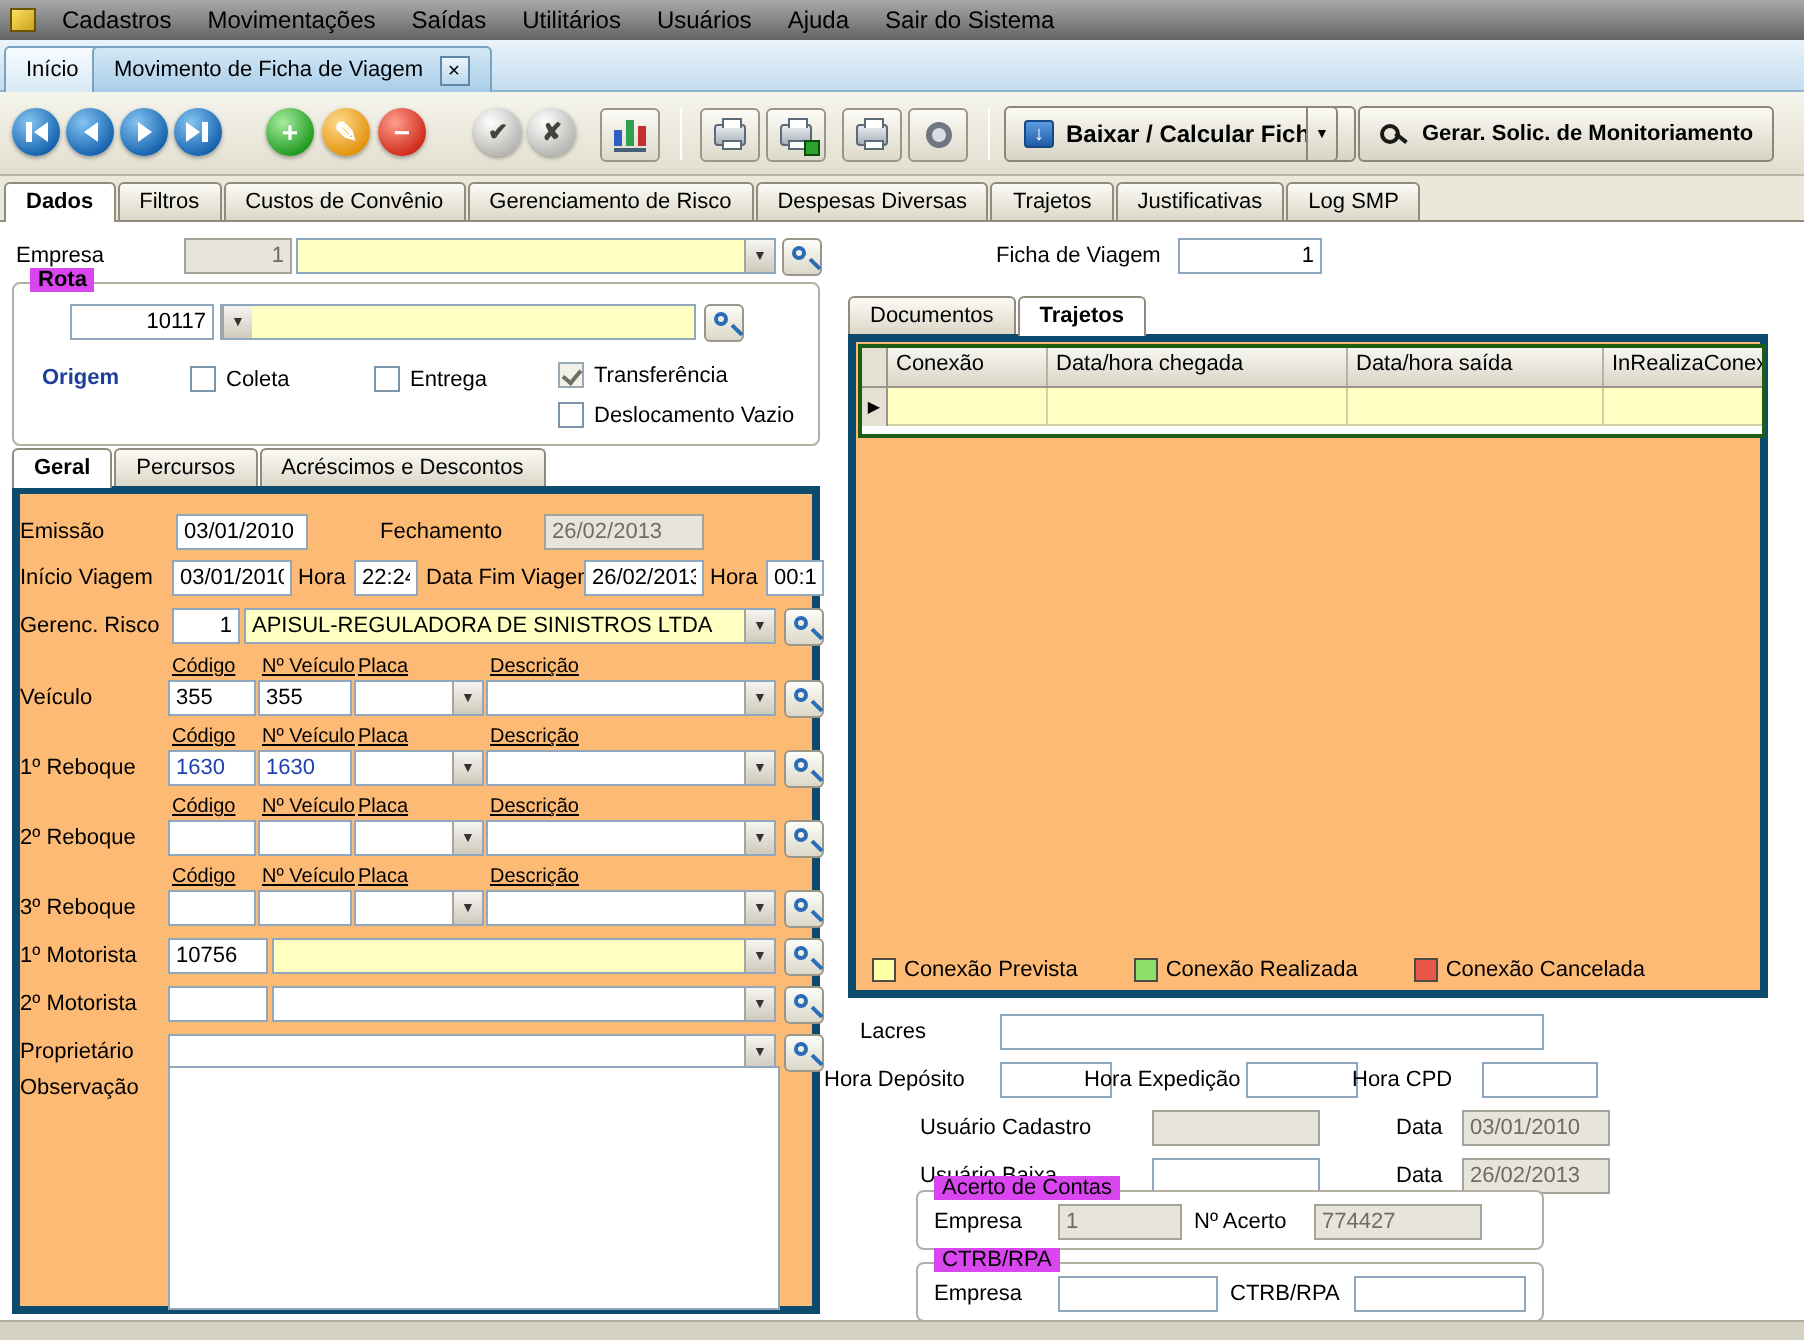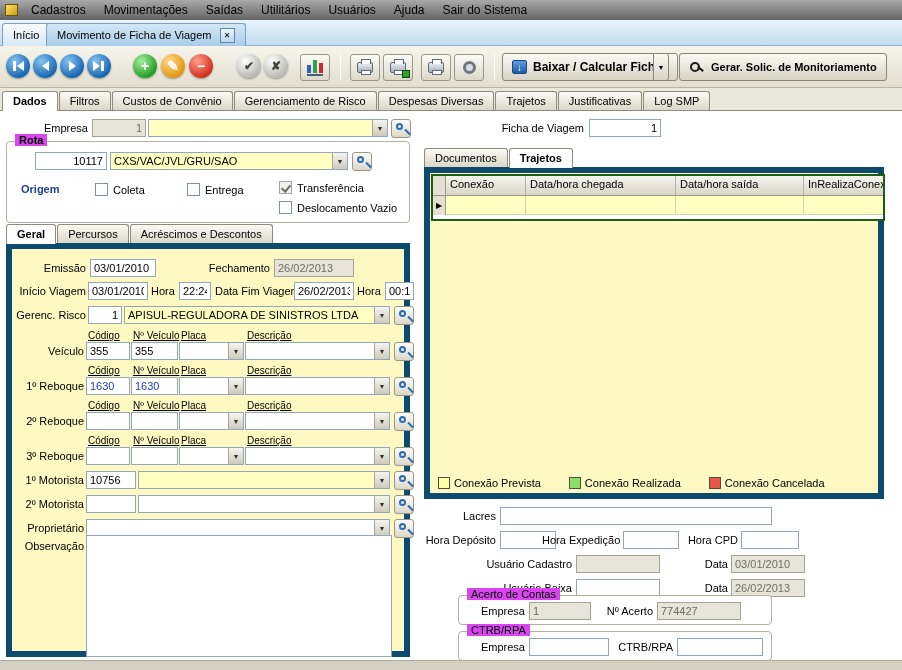--- a/index.html
+++ b/index.html
@@ -44,42 +44,42 @@
 .keyicon::after{content:"";position:absolute;left:8px;top:8px;width:7px;height:2px;background:#1a1a1a;transform:rotate(38deg)}
 .sep{position:absolute;top:8px;width:1px;height:26px;background:#b2af9f;border-right:1px solid #fff}
 
 .tabstrip{position:absolute;display:flex;align-items:flex-end}
 .tab{border:1px solid #8f8c7d;border-bottom:none;border-radius:3px 3px 0 0;background:linear-gradient(#fbfaf4,#dbd8c8);padding:3px 10px;margin-right:1px;white-space:nowrap;cursor:pointer;font-size:11px}
 .tab.active{background:#fff;font-weight:bold;position:relative;top:1px;padding-bottom:4px;z-index:3}
 
 #maintabband{position:absolute;top:88px;left:0;width:902px;height:22px;background:#eae8db}
 #content{position:absolute;top:110px;left:0;width:902px;height:550px;background:#fff;border-top:1px solid #8f8c7d}
 .lbl{position:absolute;white-space:nowrap;font-size:11px;line-height:18px;height:18px}
-.lbl.r{text-align:right}
+.lbl.r{text-align:left}
 .lbl.blue{color:#1c3f9a;font-weight:bold}
 .colh{position:absolute;font-size:10px;text-decoration:underline;white-space:nowrap}
 .fld{position:absolute;height:18px;border:1px solid #91a7bd;background:#fff;font-family:inherit;font-size:11px;padding:0 3px;color:#000;outline:none}
 .fld.dis{background:#e7e5d9;color:#6d6d64;border-color:#a5a398}
 .fld.ralign{text-align:right}
 .fld.bluetxt{color:#1f3fb0}
 .combo{position:absolute;height:18px;border:1px solid #91a7bd;background:#fff;display:flex;align-items:stretch;cursor:pointer}
 .combo.ylw{background:#ffffc2}
 .cval{flex:1;padding:0 3px;overflow:hidden;white-space:nowrap;font-size:11px;line-height:16px}
 .cbtn{width:15px;background:linear-gradient(#f5f4ef,#cecbbd);border-left:1px solid #a9a699;display:flex;align-items:center;justify-content:center;font-size:7px;color:#333}
 .magbtn{position:absolute;width:20px;height:19px;border:1px solid #9a978a;border-radius:3px;background:linear-gradient(#fdfdf9,#dbd8c9);cursor:pointer}
 .magbtn i{position:absolute;left:4px;top:3px;width:7px;height:7px;border:2px solid #2a6db5;border-radius:50%}
 .magbtn i::after{content:"";position:absolute;left:6px;top:6px;width:7px;height:2px;background:#2a6db5;transform:rotate(45deg)}
 .chk{position:absolute;display:flex;align-items:center;gap:5px;height:15px;cursor:pointer}
 .chk .box{width:13px;height:13px;border:1px solid #7d93a8;background:#fff;position:relative}
 .chk.checked .box{background:#f1f0e9;border-color:#9aa8b5}
 .chk.checked .box::after{content:"";position:absolute;left:3px;top:1px;width:4px;height:7px;border-right:2px solid #6f6f66;border-bottom:2px solid #6f6f66;transform:rotate(40deg)}
 .group{position:absolute;border:1px solid #b3b0a2;border-radius:4px;background:#fff}
 .gt{position:absolute;top:-8px;left:8px;background:#d946ef;padding:0 4px;font-size:11px;white-space:nowrap}
 .gt.bold{font-weight:bold}
-.page{position:absolute;border:6px solid #0c4a6e;background:#fef9c3;z-index:2}
+.page{position:absolute;border:4px solid #0c4a6e;background:#fdba74;z-index:2}
 
 #gridframe{position:absolute;border:2px solid #1f5c14;background:#fff}
 .ghead{display:flex;height:20px;background:linear-gradient(#f7f6f0,#d9d6c6);border-bottom:1px solid #9a978a}
 .gc{border-right:1px solid #b5b2a3;padding:2px 4px;font-size:11px;overflow:hidden;white-space:nowrap}
 .grow{display:flex;height:19px}
 .grow .gc{background:#ffffc2;border-right:1px solid #d5d1a6;border-bottom:1px solid #d5d1a6}
 .gutter{width:13px;flex:none;background:#e4e1d2;border-right:1px solid #9a978a;display:flex;align-items:center;justify-content:center;font-size:8px;padding:0}
 .legend{position:absolute;display:flex;gap:28px;align-items:center}
 .li{display:flex;align-items:center;gap:4px}
 .sw{width:12px;height:12px;border:1px solid #4c4c44}
@@ -208,21 +208,20 @@
         <i></i>
       </div>
 
     <span class="lbl r" style="left:498px;top:8px;width:86px">Ficha de Viagem</span>
     <input class="fld ralign" style="left: 589px; top: 8px; width: 72px;" value="1">
 
     <div class="group" style="left:6px;top:30px;width:404px;height:82px">
       <span class="gt bold">Rota</span>
       <input class="fld ralign" style="left: 28px; top: 10px; width: 72px;" value="10117">
       <div class="combo ylw" style="left:103px;top:10px;width:238px">
-        <span class="cval">CXS/VAC/JVL/GRU/SAO</span>
         <span class="cbtn">▼</span>
       </div>
       <div class="magbtn" style="left:345px;top:10px">
           <i></i>
         </div>
 
       <span class="lbl blue" style="left:14px;top:38px">Origem</span>
       <label class="chk" style="left:88px;top:40px">
         <span class="box"></span>
         <span>Coleta</span>

